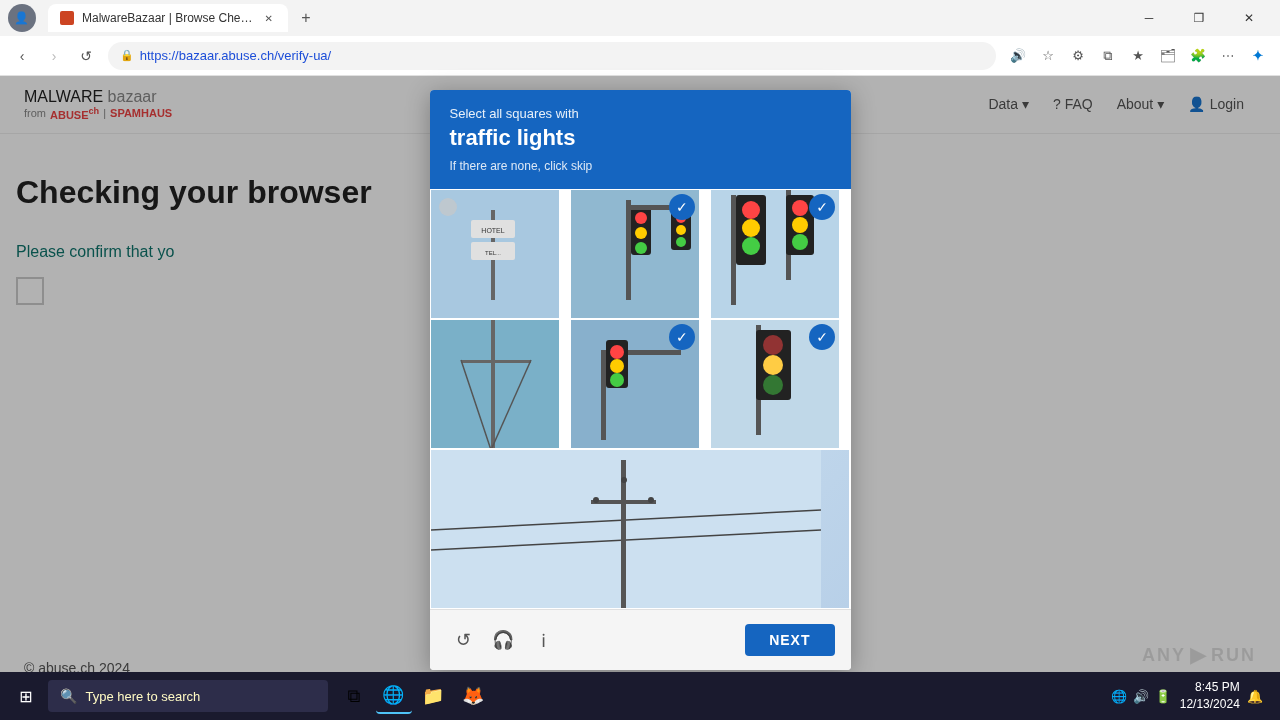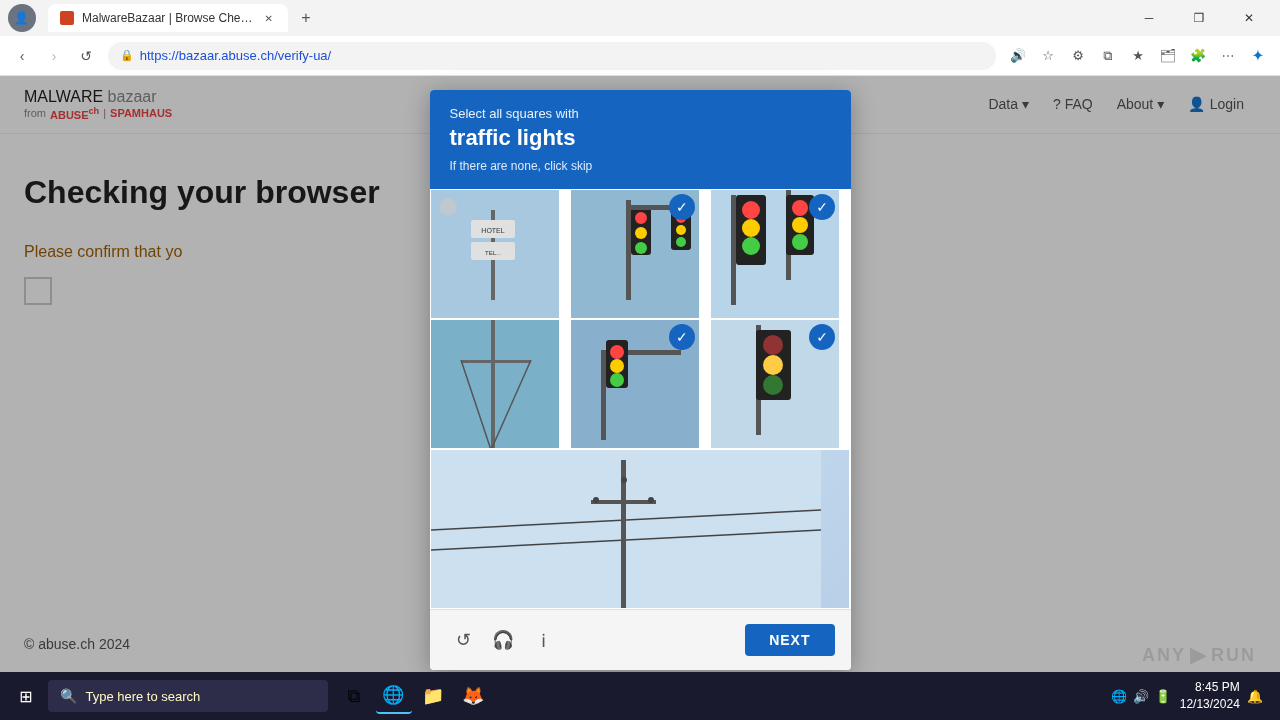--- a/index.html
+++ b/index.html
@@ -192,52 +192,52 @@
       border-radius: 4px;
     }
     .nav-dropdown {
       display: flex;
       align-items: center;
       gap: 4px;
     }
 
     
     .page-main {
-      padding: 40px 24px;
+      padding: 40px 16px;
       position: relative;
     }
     .page-title {
       font-size: 32px;
       font-weight: 600;
       color: #222;
       margin-bottom: 32px;
     }
     .checking-text {
       font-size: 16px;
-      color: #a16207;
+      color: #0f766e;
       margin-bottom: 8px;
     }
     .checkbox-area {
       display: flex;
       align-items: center;
       gap: 12px;
       margin-top: 16px;
     }
     .captcha-checkbox {
       width: 28px;
       height: 28px;
       border: 2px solid #ccc;
       background: #fff;
       cursor: pointer;
     }
 
     
     .site-footer {
       position: absolute;
-      bottom: 32px;
+      bottom: 8px;
       left: 24px;
       font-size: 14px;
       color: #555;
     }
 
     
     .modal-overlay {
       position: absolute;
       top: 0;
       left: 0;

